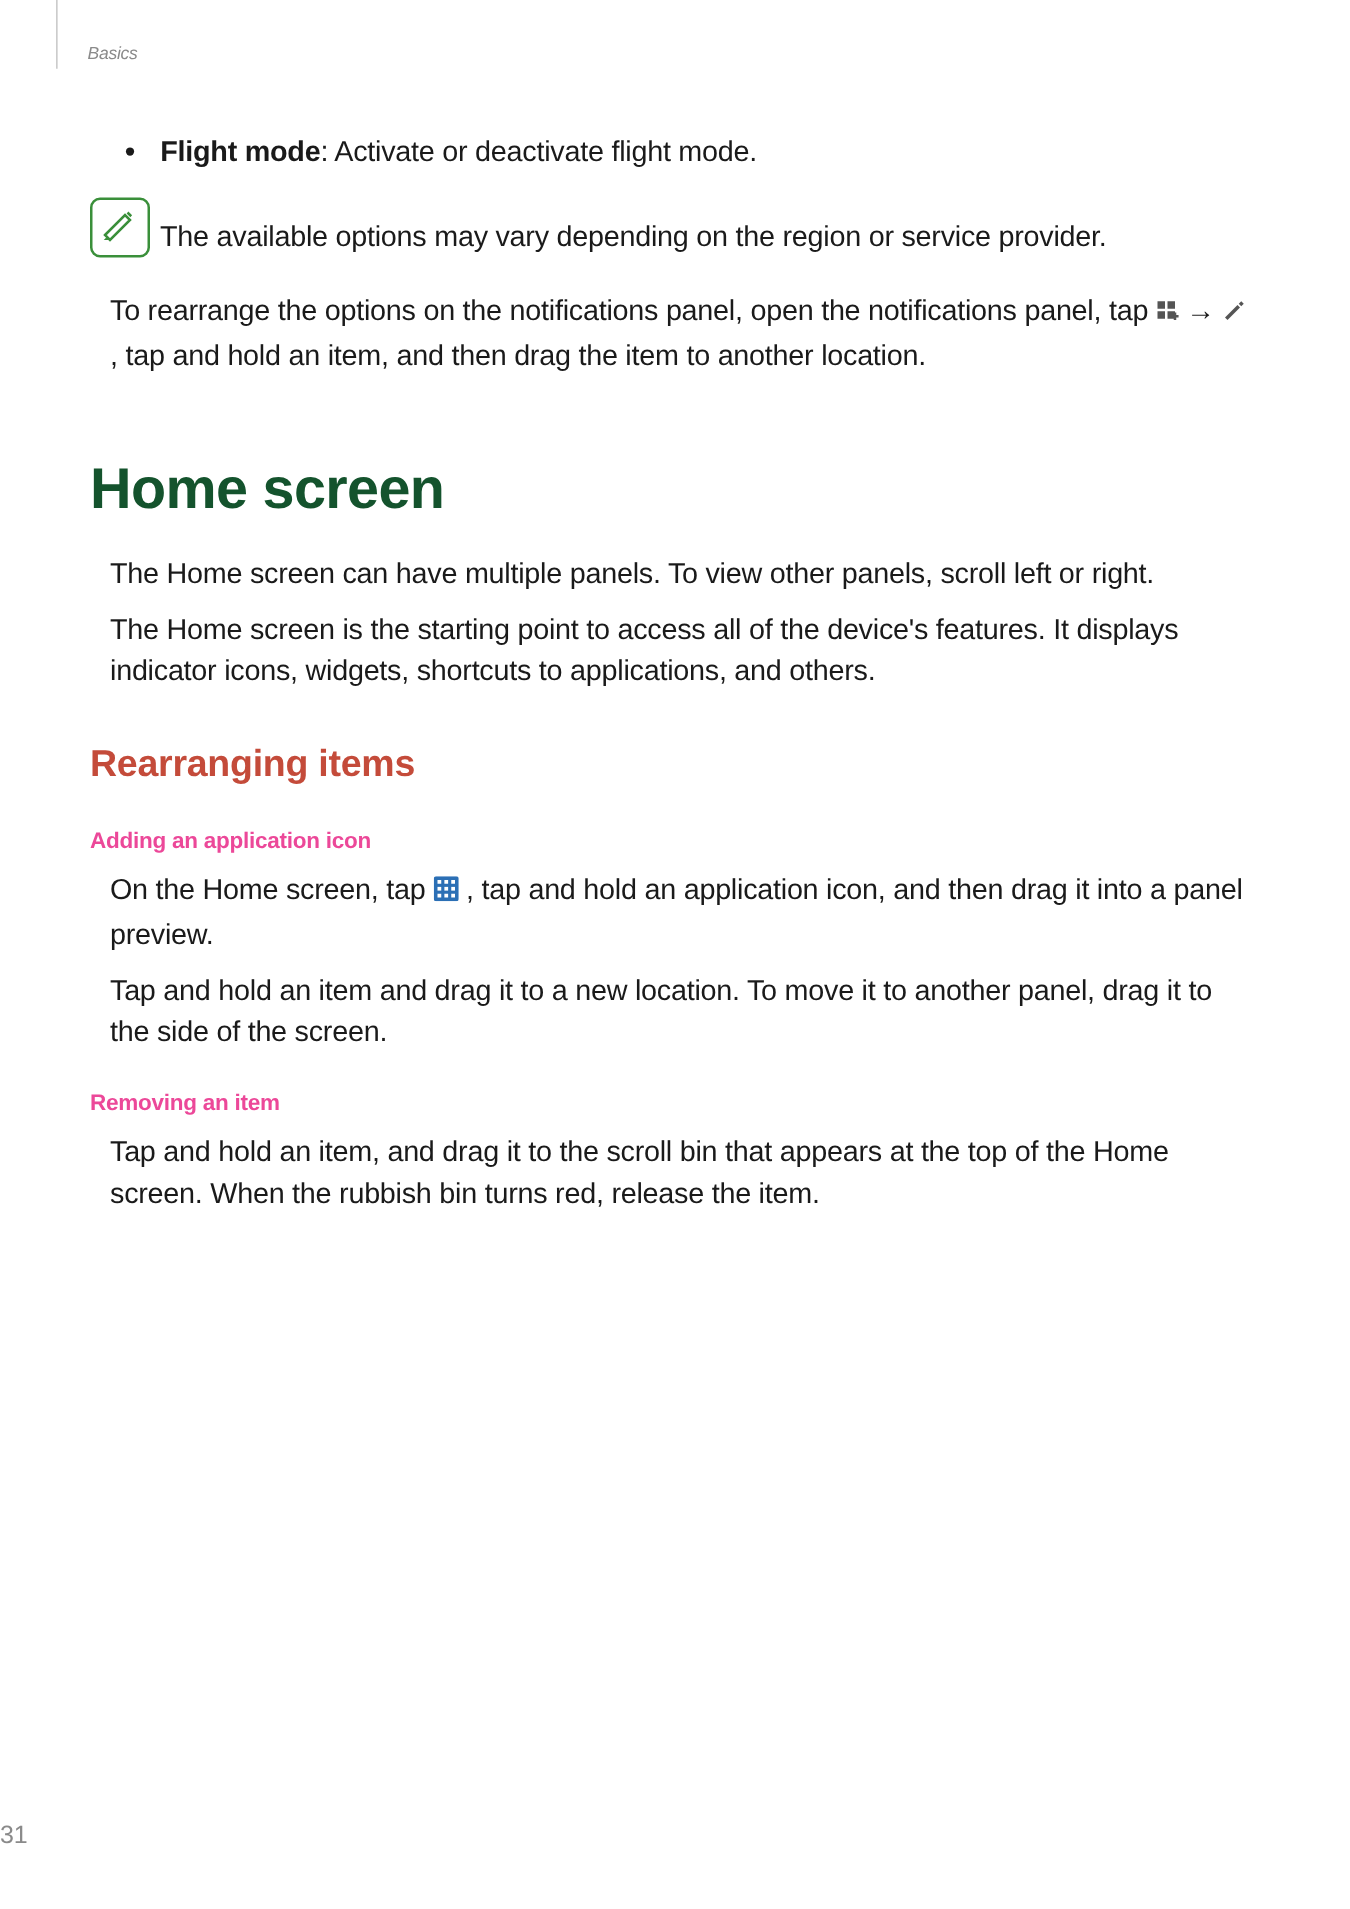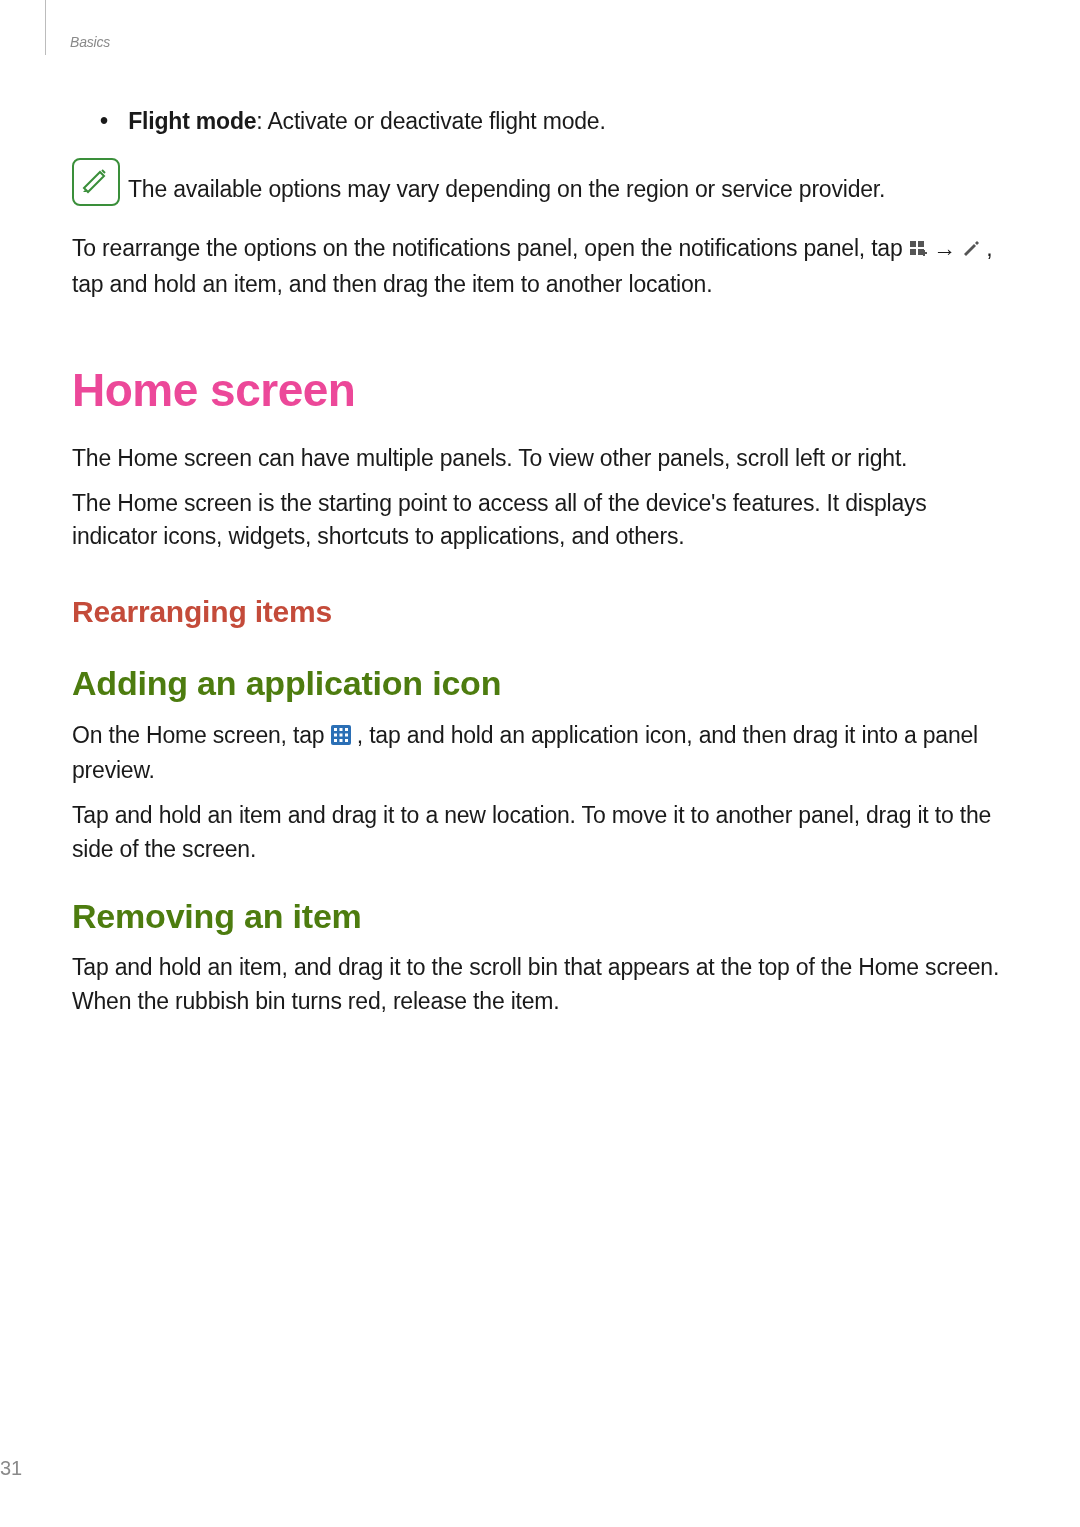--- a/index.html
+++ b/index.html
@@ -57,41 +57,41 @@
     width: 44px;
     height: 44px;
     flex: 0 0 44px;
     border: 2px solid #3a8f3a;
     border-radius: 8px;
     display: flex;
     align-items: center;
     justify-content: center;
   }
   .note-text { padding-top: 8px; }
-  .para { margin: 0 0 12px 0; }
+  .para { margin: 0 0 12px 16px; }
   .inline-icon {
     display: inline-block;
     vertical-align: -2px;
   }
   h1.section {
-    color: #ec4899;
+    color: #14532d;
     font-size: 46px;
     font-weight: 700;
     margin: 56px 0 18px 0;
     letter-spacing: -0.5px;
   }
   h2.subsection {
     color: #c44b3a;
     font-size: 30px;
     font-weight: 700;
     margin: 36px 0 18px 0;
   }
   h3.subsub {
-    color: #4d7c0f;
-    font-size: 34px;
+    color: #ec4899;
+    font-size: 18px;
     font-weight: 700;
     margin: 26px 0 10px 0;
   }
   .page-number {
     position: absolute;
     bottom: 44px;
     left: 0;
     right: 0;
     text-align: left;
     color: #8a8a8a;

